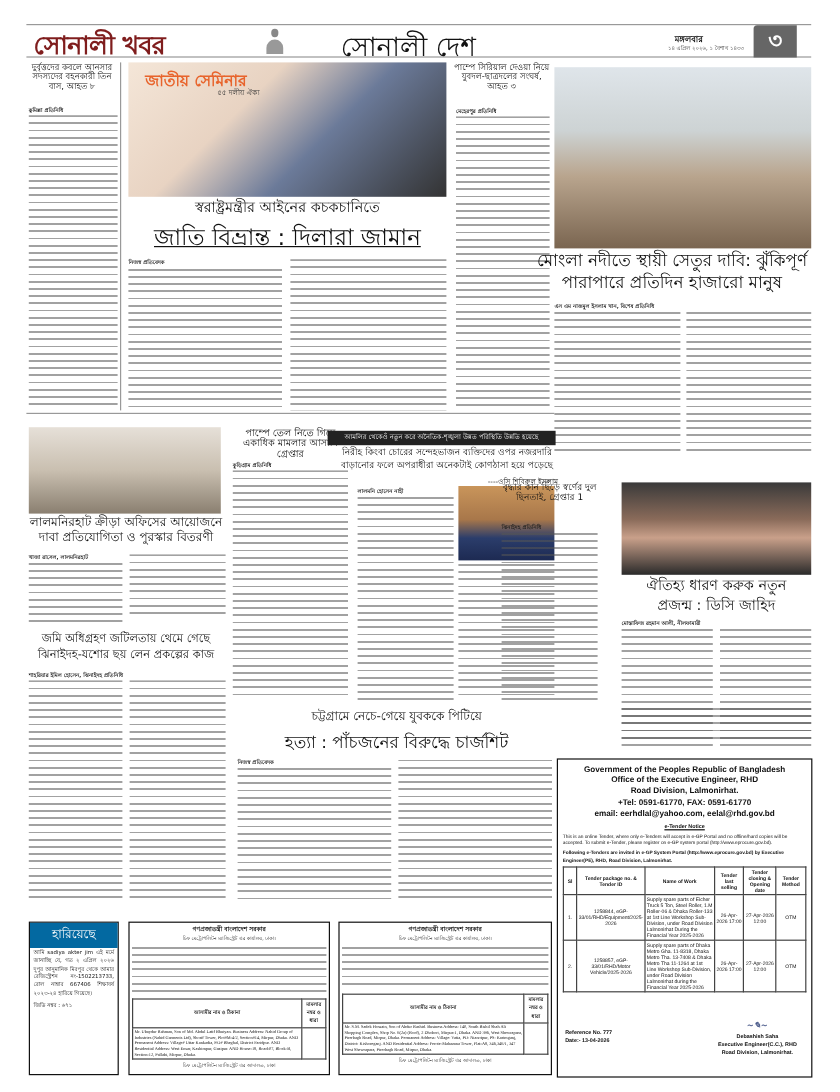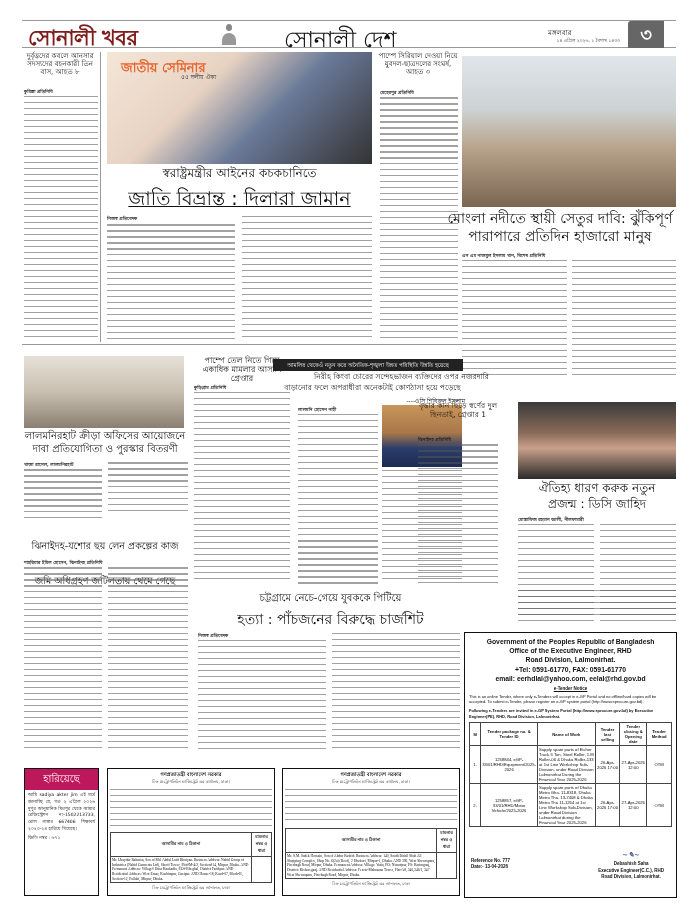--- a/index.html
+++ b/index.html
@@ -4,21 +4,21 @@
 <style>
 *{box-sizing:border-box;margin:0;padding:0}
 body{width:700px;height:910px;background:#fff;font-family:"DejaVu Sans",sans-serif;color:#111;position:relative;overflow:hidden}
 .abs{position:absolute}
 .masthead{left:22px;top:20px;width:654px;height:28px;border-top:1px solid #999;border-bottom:1px solid #999}
 .brand{left:28px;top:22px;font-family:"DejaVu Serif",serif;font-weight:bold;font-size:21px;color:#7f1d1d;letter-spacing:-0.5px}
 .person{left:222px;top:24px;width:14px;height:22px}
 .person .head{position:absolute;left:4px;top:0;width:6px;height:7px;border-radius:50%;background:#888}
 .person .body{position:absolute;left:0;top:9px;width:14px;height:12px;border-radius:7px 7px 0 0;background:#999}
 .section{left:284px;top:22px;font-family:"DejaVu Serif",serif;font-size:22px;color:#111}
-.day{left:548px;top:27px;width:100px;text-align:left;font-size:7px;font-weight:normal}
+.day{left:524px;top:27px;width:100px;text-align:center;font-size:7px;font-weight:bold}
 .date{left:470px;top:38px;width:150px;text-align:right;font-size:4.5px;color:#333}
 .pagenum{left:628px;top:21px;width:36px;height:27px;background:#666;color:#fff;font-size:18px;font-weight:bold;text-align:center;line-height:27px;border-radius:3px 0 0 0}
 .headline{font-family:"DejaVu Sans",sans-serif;color:#111;text-align:center;line-height:1.15}
 .byline{font-size:4.5px;font-weight:bold;color:#222}
 .fill{background-image:repeating-linear-gradient(to bottom,#555 0,#555 1.5px,transparent 1.5px,transparent 6px);opacity:.55}
 .photo{background:#888}
 .vline{background:#999;width:1px}
 .hline{background:#999;height:1px}
 .box{border:1px solid #111}
 .tbl{border-collapse:collapse;width:100%;font-family:"Liberation Sans",sans-serif;font-size:4.2px}
@@ -73,54 +73,54 @@
 <div class="abs headline" style="left:20px;top:443px;width:170px;font-size:10px;">দাবা প্রতিযোগিতা ও পুরস্কার বিতরণী</div>
 <div class="abs byline" style="left:24px;top:462px;width:80px;">খাজা রাসেল, লালমনিরহাট</div>
 <div class="abs fill" style="left:24px;top:469px;width:78px;height:50px;"></div>
 <div class="abs fill" style="left:108px;top:462px;width:80px;height:50px;"></div>
 
 <div class="abs headline" style="left:192px;top:356px;width:100px;font-size:8px;">পাম্পে তেল নিতে গিয়ে একাধিক মামলার আসামি গ্রেপ্তার</div>
 <div class="abs byline" style="left:194px;top:385px;width:96px;">কুড়িগ্রাম প্রতিনিধি</div>
 <div class="abs fill" style="left:194px;top:392px;width:96px;height:190px;"></div>
 
 <div class="abs hotline" style="left:273px;top:359px;width:190px;height:12px;">আমলির থেকেওঁ নতুন করে অনৈতিক-শৃঙ্খলা উন্নত পরিস্থিতি উন্নতি হয়েছে</div>
-<div class="abs headline" style="left:280px;top:373px;width:185px;font-size:7.5px;margin-left:29px;">নিরীহ কিংবা চোরের সন্দেহভাজন ব্যক্তিদের ওপর নজরদারি</div>
+<div class="abs headline" style="left:280px;top:373px;width:185px;font-size:7.5px;">নিরীহ কিংবা চোরের সন্দেহভাজন ব্যক্তিদের ওপর নজরদারি</div>
 <div class="abs headline" style="left:280px;top:384px;width:185px;font-size:7.5px;">বাড়ানোর ফলে অপরাধীরা অনেকটাই কোণঠাসা হয়ে পড়েছে</div>
 <div class="abs" style="left:355px;top:396px;width:110px;font-size:6px;text-align:right;">----ওসি শিবিরুল ইসলাম</div>
 <div class="abs byline" style="left:298px;top:407px;width:80px;">লালমনি হোসেন নাহী</div>
 <div class="abs fill" style="left:298px;top:414px;width:80px;height:170px;"></div>
 <div class="abs photo" style="left:382px;top:405px;width:80px;height:62px;background:linear-gradient(180deg,#c9955b 0%,#a8774a 45%,#2b3d6b 70%,#1d2a52 100%);"></div>
 <div class="abs fill" style="left:382px;top:470px;width:80px;height:114px;"></div>
 
 <div class="abs headline" style="left:418px;top:402px;width:80px;font-size:7.5px;">বৃদ্ধার কান ছিঁড়ে স্বর্ণের দুল ছিনতাই, গ্রেপ্তার 1</div>
 <div class="abs byline" style="left:418px;top:437px;width:80px;">ঝিনাইদহ প্রতিনিধি</div>
 <div class="abs fill" style="left:418px;top:444px;width:80px;height:140px;"></div>
 
 <div class="abs photo" style="left:518px;top:402px;width:158px;height:77px;background:linear-gradient(180deg,#3a3a3a 0%,#8a6b5a 40%,#c9a08a 60%,#2a2a2a 100%);"></div>
 <div class="abs headline" style="left:510px;top:482px;width:174px;font-size:12px;">ঐতিহ্য ধারণ করুক নতুন</div>
 <div class="abs headline" style="left:510px;top:498px;width:174px;font-size:12px;">প্রজন্ম : ডিসি জাহিদ</div>
 <div class="abs byline" style="left:518px;top:517px;width:158px;">মোস্তাফিজ রহমান আলী, নীলফামারী</div>
 <div class="abs fill" style="left:518px;top:524px;width:76px;height:100px;"></div>
 <div class="abs fill" style="left:600px;top:524px;width:76px;height:100px;"></div>
 
-<div class="abs headline" style="left:20px;top:528px;width:170px;font-size:9.5px;margin-top:48px;">জমি অধিগ্রহণ জটিলতায় থেমে গেছে</div>
+<div class="abs headline" style="left:20px;top:528px;width:170px;font-size:9.5px;">জমি অধিগ্রহণ জটিলতায় থেমে গেছে</div>
 <div class="abs headline" style="left:20px;top:541px;width:170px;font-size:9.5px;">ঝিনাইদহ-যশোর ছয় লেন প্রকল্পের কাজ</div>
 <div class="abs byline" style="left:24px;top:560px;width:160px;">শাহরিয়ার ইমিল হোসেন, ঝিনাইদহ প্রতিনিধি</div>
 <div class="abs fill" style="left:24px;top:567px;width:78px;height:185px;"></div>
 <div class="abs fill" style="left:108px;top:567px;width:80px;height:185px;"></div>
 
 <div class="abs headline" style="left:198px;top:592px;width:265px;font-size:10px;">চট্টগ্রামে নেচে-গেয়ে যুবককে পিটিয়ে</div>
 <div class="abs headline" style="left:198px;top:611px;width:265px;font-size:14px;">হত্যা : পাঁচজনের বিরুদ্ধে চার্জশিট</div>
 <div class="abs byline" style="left:198px;top:633px;width:130px;">নিজস্ব প্রতিবেদক</div>
 <div class="abs fill" style="left:198px;top:640px;width:128px;height:112px;"></div>
 <div class="abs fill" style="left:332px;top:633px;width:128px;height:119px;"></div>
 <div class="abs fill" style="left:518px;top:590px;width:158px;height:30px;"></div>
 
 <div class="abs box" style="left:24px;top:768px;width:75px;height:128px;border:1.5px solid #111;">
-  <div style="background:#be185d;color:#fff;text-align:center;font-size:10px;padding:2px 0;">হারিয়েছে</div>
+  <div style="background:#0369a1;color:#fff;text-align:center;font-size:10px;padding:2px 0;">হারিয়েছে</div>
   <div style="font-size:4.5px;line-height:1.5;padding:2px 3px;text-align:justify;">আমি sadiya akter jim এই মর্মে জানাচ্ছি যে, গত ২ এপ্রিল ২০২৬ দুপুর আনুমানিক মিরপুর থেকে আমার রেজিস্ট্রেশন নং-1502213733, রোল নাম্বার 667406 শিক্ষাবর্ষ ২০২৩-২৪ হারিয়ে গিয়েছে।</div>
   <div style="font-size:4.5px;padding:0 3px;">জিডি নম্বর : ৬৭১</div>
 </div>
 
 <div class="abs box" style="left:107px;top:768px;width:168px;height:128px;border:1.5px solid #111;padding:2px;">
   <div style="text-align:center;font-size:5px;font-weight:bold;">গণপ্রজাতন্ত্রী বাংলাদেশ সরকার</div>
   <div style="text-align:center;font-size:4px;">চিফ মেট্রোপলিটন ম্যাজিস্ট্রেট এর কার্যালয়, ঢাকা।</div>
   <div class="fill" style="height:40px;margin:3px 0;"></div>
   <table class="tbl">
       <tbody>

